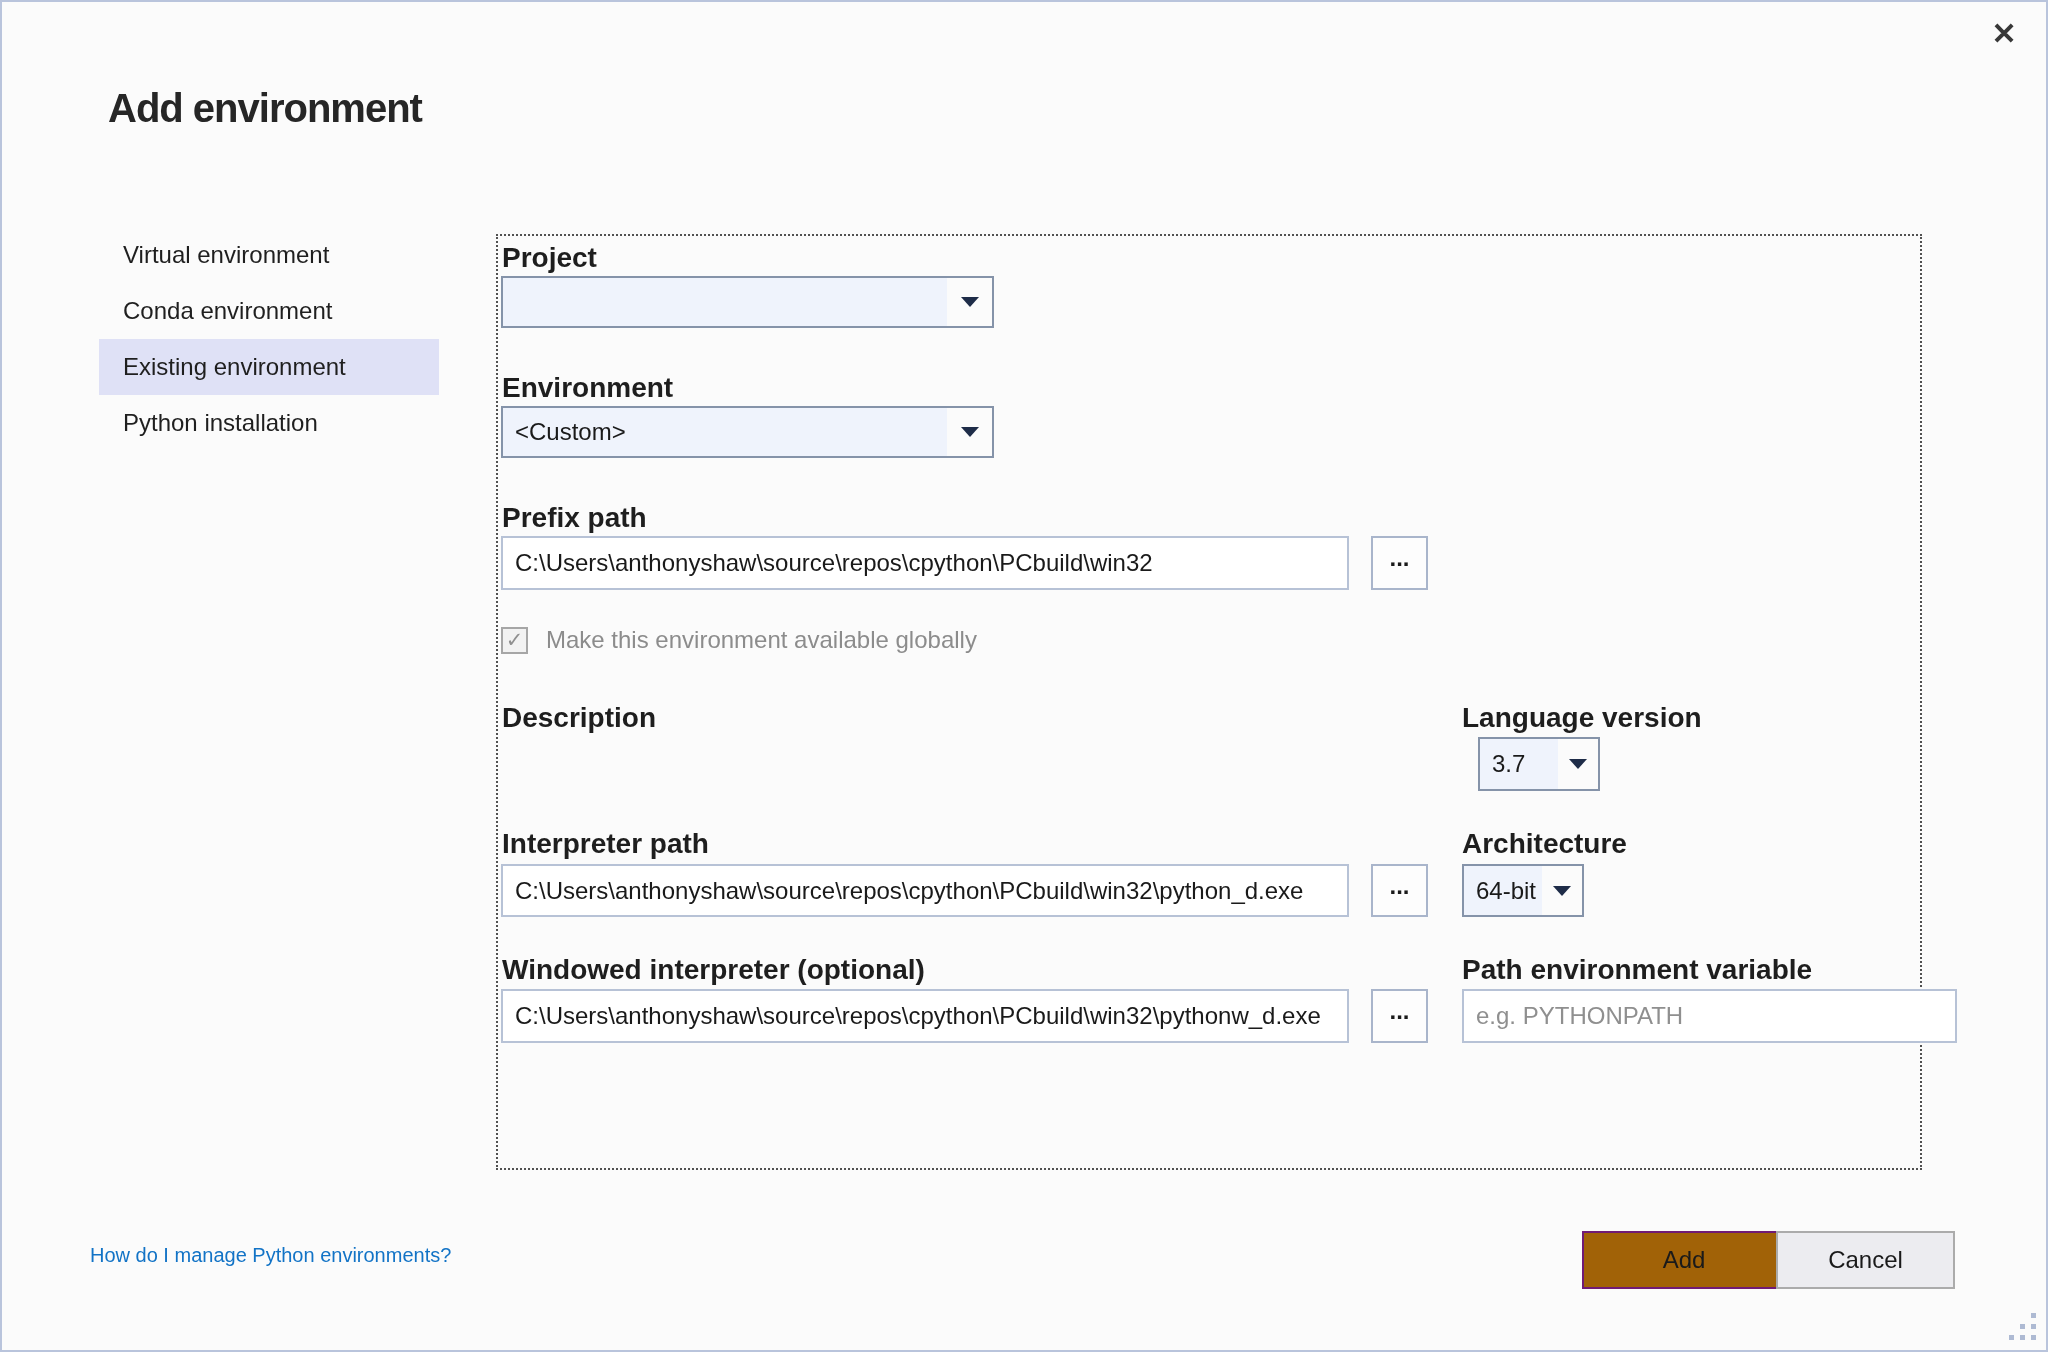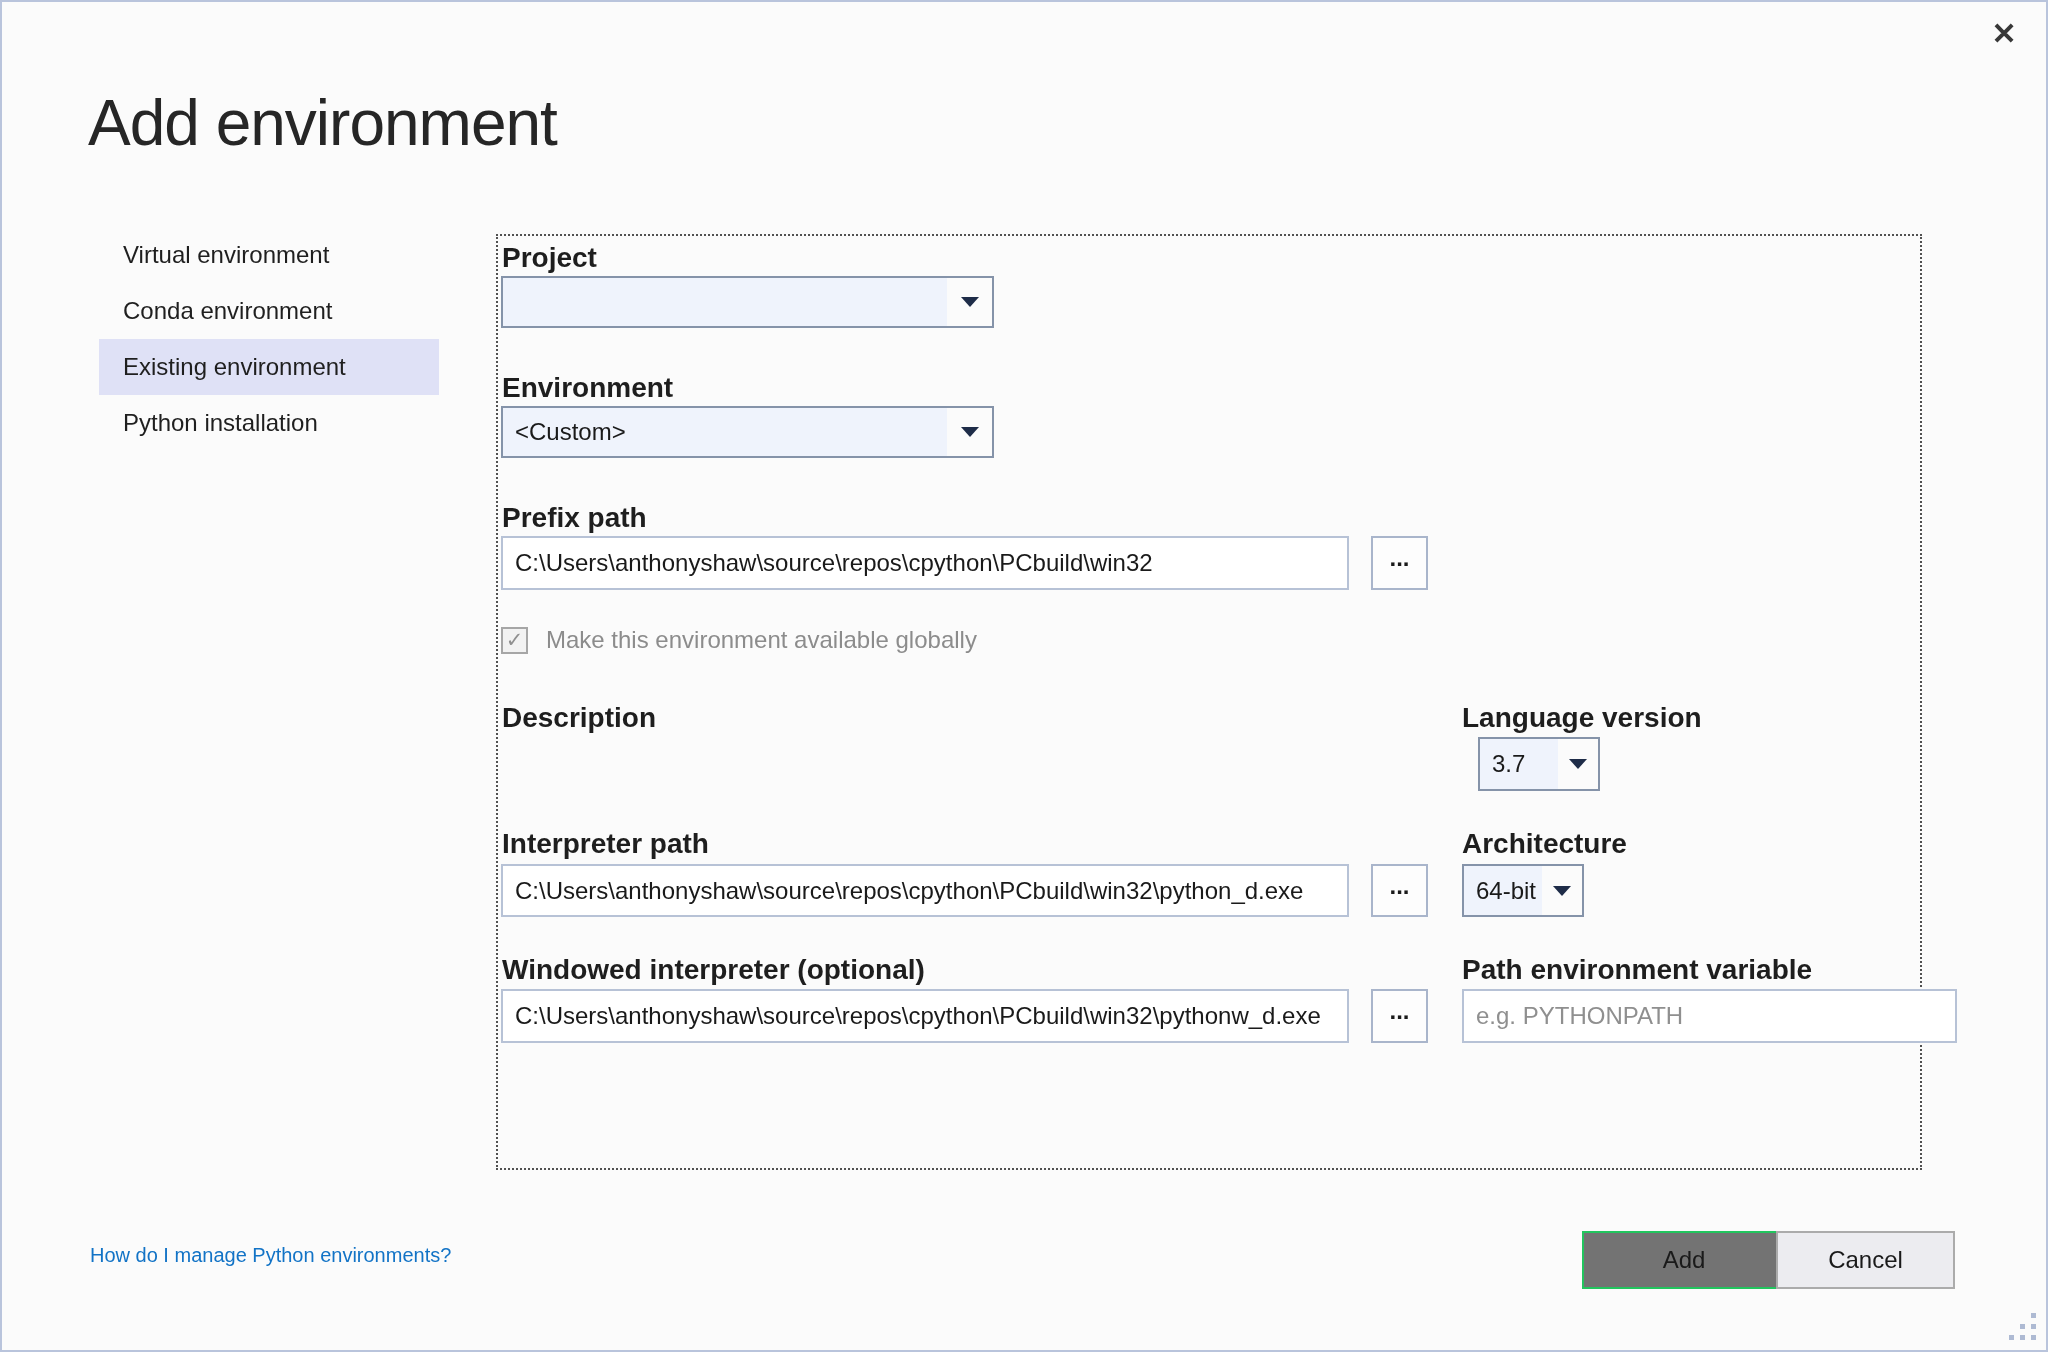--- a/index.html
+++ b/index.html
@@ -16,22 +16,22 @@
 
   .close-btn {
     position: absolute; top: 12px; right: 22px;
     width: 40px; height: 40px;
     font-size: 30px; font-weight: 600; color: #383838;
     display: flex; align-items: center; justify-content: center;
     cursor: pointer; line-height: 1;
   }
 
   .dlg-title {
-    position: absolute; left: 86px; top: 84px;
-    font-size: 64px; font-weight: 400; color: #262626;
+    position: absolute; left: 106px; top: 84px;
+    font-size: 40px; font-weight: 700; color: #262626;
     letter-spacing: -1px;
   }
 
   
   .sidebar { position: absolute; left: 97px; top: 225px; width: 340px; }
   .side-item {
     height: 56px; display: flex; align-items: center;
     padding-left: 24px; font-size: 24px; color: #1f1f1f;
     cursor: pointer;
   }
@@ -104,21 +104,21 @@
     text-decoration: none;
   }
 
   .btn {
     position: absolute; top: 1229px; height: 58px;
     display: flex; align-items: center; justify-content: center;
     font-size: 24px; color: #1a1a1a; cursor: pointer;
   }
   .btn-add {
     left: 1580px; width: 204px;
-    background: #737373; border: 2px solid #22c55e;
+    background: #a16207; border: 2px solid #701a75;
   }
   .btn-cancel {
     left: 1774px; width: 179px;
     background: #ececf0; border: 2px solid #ababab;
   }
 
   .resize-grip {
     position: absolute; right: 10px; bottom: 10px;
     width: 5px; height: 5px; background: #aebad3;
     box-shadow:

